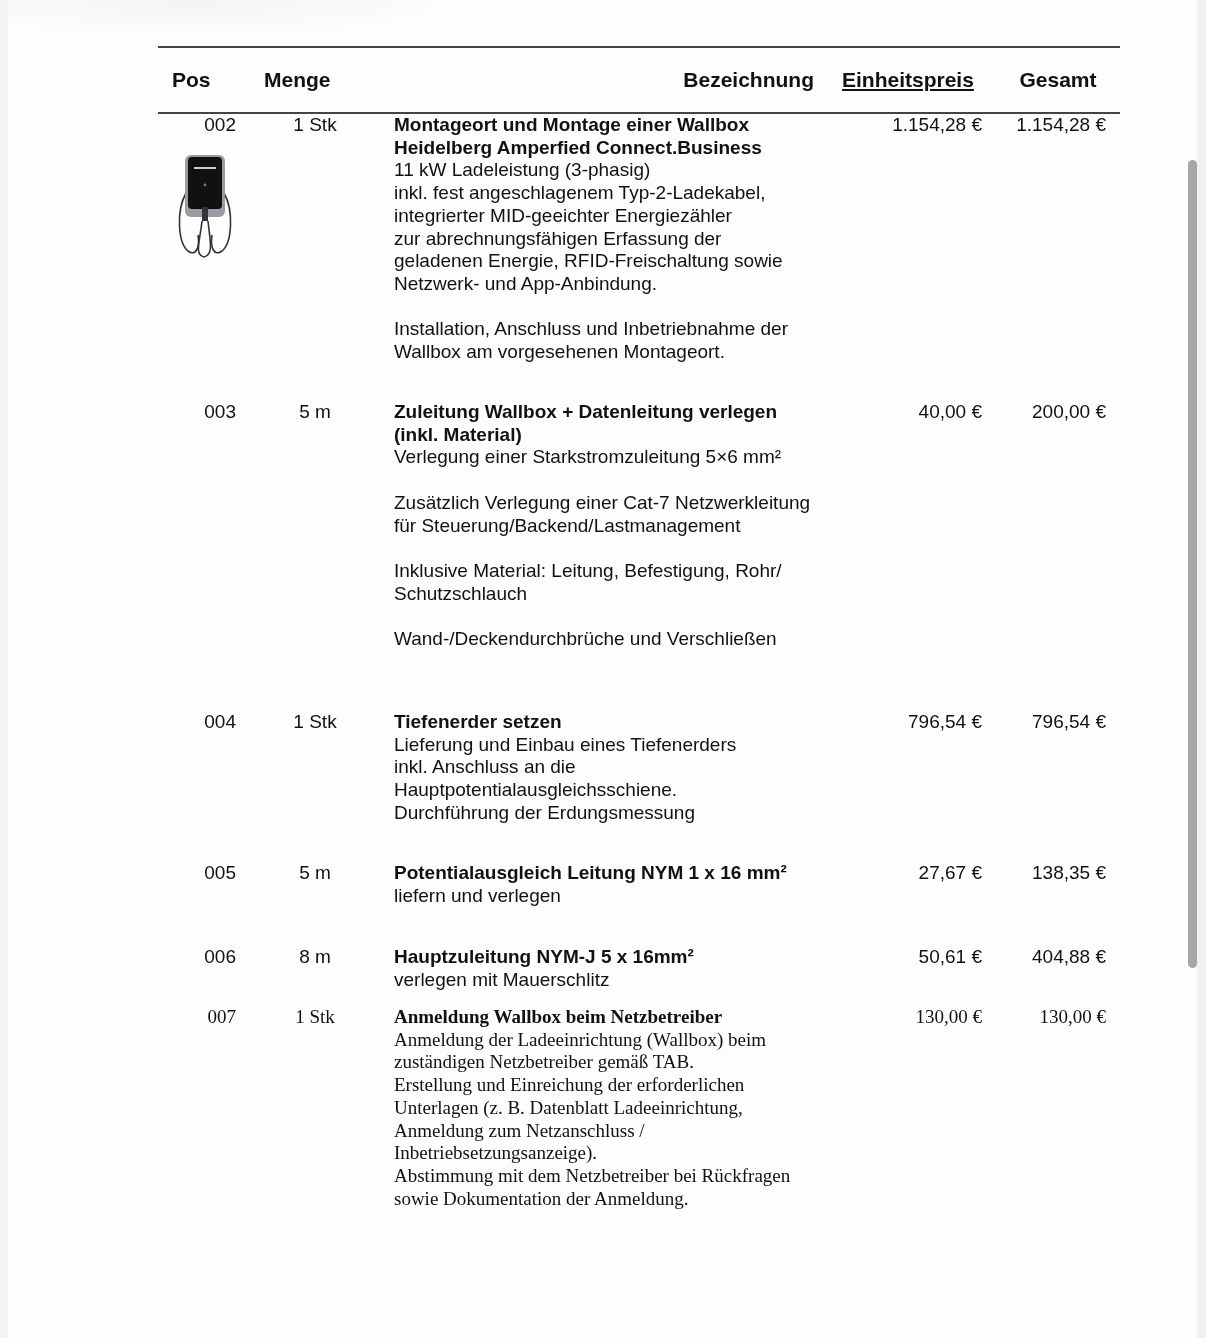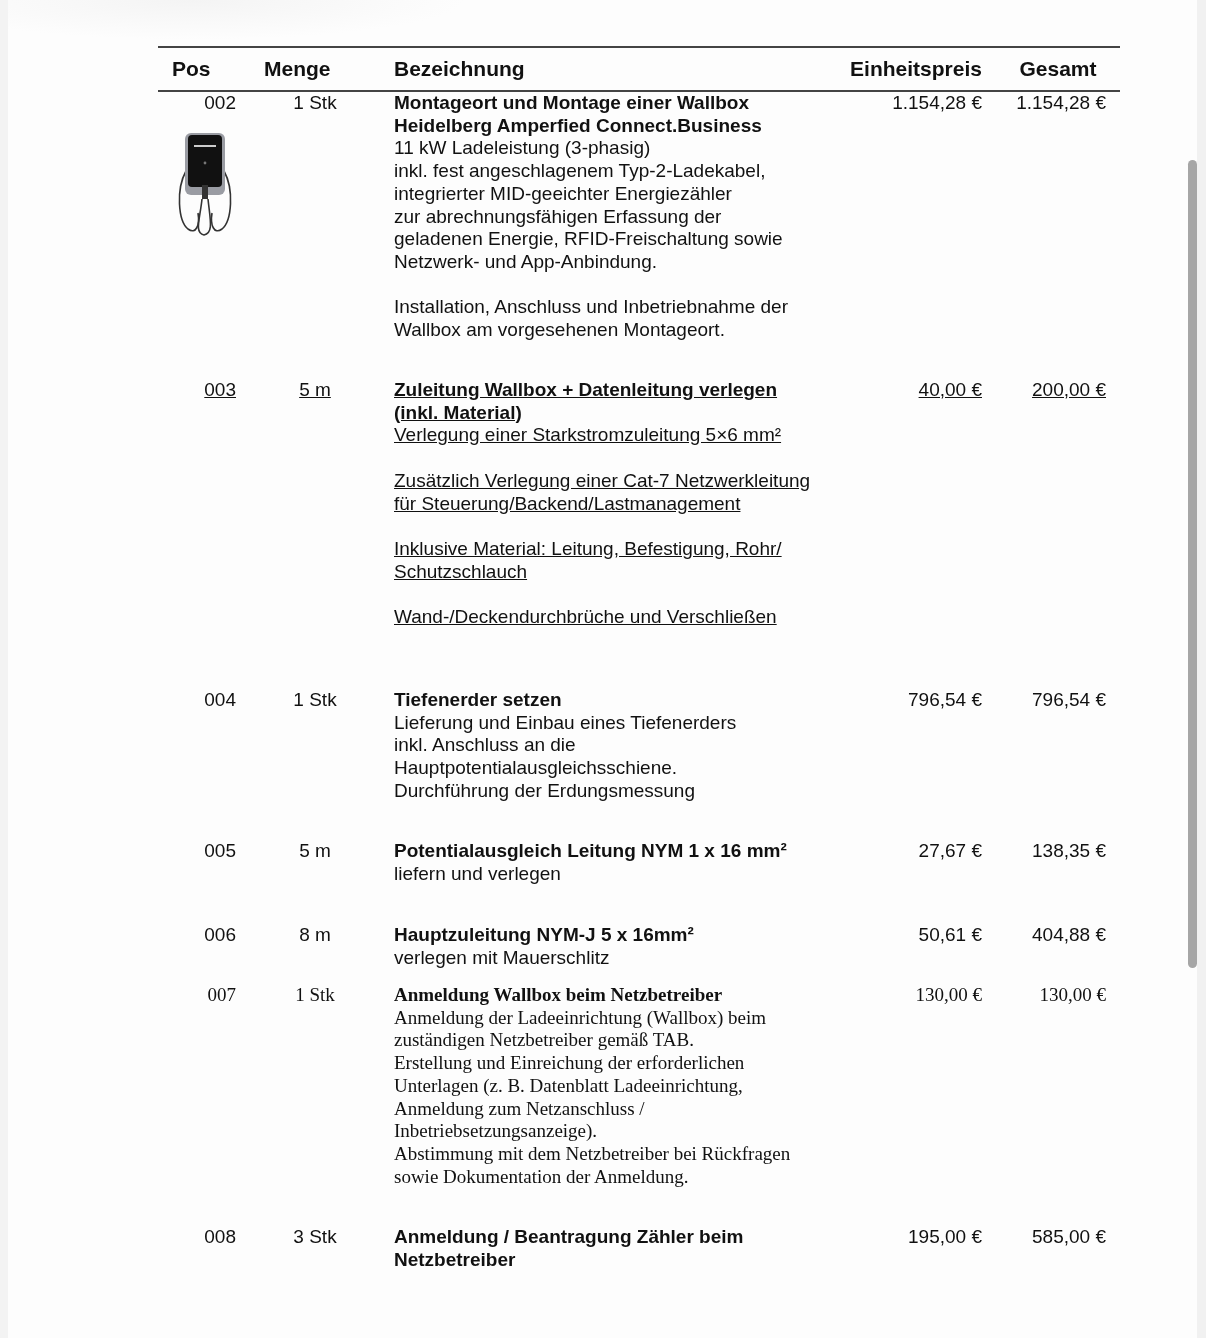--- a/index.html
+++ b/index.html
@@ -57,28 +57,28 @@
       border-collapse: collapse;
       font-size: 19px;
       line-height: 22.7px;
     }
     table.items thead th {
       border-top: 2px solid #444;
       border-bottom: 2px solid #444;
       font-weight: bold;
       font-size: 21px;
       height: 40px;
-      padding: 1px 14px;
+      padding: 12px 14px;
       vertical-align: middle;
       white-space: nowrap;
     }
     th.c-pos { text-align: left; width: 56px; }
     th.c-qty { text-align: left; width: 102px; }
-    th.c-desc { text-align: left; }
-    th.c-unit { text-align: right; width: 140px; }
+    th.c-desc { text-align: right; }
+    th.c-unit { text-align: left; width: 140px; text-decoration: underline; }
     th.c-total { text-align: center; width: 96px; }
     table.items tbody td {
       vertical-align: top;
       padding: 0 14px;
     }
     td.c-pos { text-align: right; }
     td.c-qty { text-align: center; white-space: nowrap; }
     td.c-unit, td.c-total { text-align: right; white-space: nowrap; }
     td.c-desc { padding-left: 8px; padding-right: 20px; }
     .title { font-weight: bold; }
@@ -132,21 +132,21 @@
             <span class="desc-line">inkl. fest angeschlagenem Typ-2-Ladekabel,</span>
             <span class="desc-line">integrierter MID-geeichter Energiezähler</span>
             <span class="desc-line">zur abrechnungsfähigen Erfassung der geladenen Energie, RFID-Freischaltung sowie Netzwerk- und App-Anbindung.</span>
             <span class="desc-gap"></span>
             <span class="desc-line">Installation, Anschluss und Inbetriebnahme der Wallbox am vorgesehenen Montageort.</span>
           </td>
           <td class="c-unit">1.154,28 €</td>
           <td class="c-total">1.154,28 €</td>
         </tr>
 
-        <tr style="height:310px;text-decoration:underline;">
+        <tr style="height:310px;">
           <td class="c-pos">003</td>
           <td class="c-qty">5 m</td>
           <td class="c-desc">
             <span class="desc-line title">Zuleitung Wallbox + Datenleitung verlegen (inkl. Material)</span>
             <span class="desc-line">Verlegung einer Starkstromzuleitung 5×6 mm²</span>
             <span class="desc-gap"></span>
             <span class="desc-line">Zusätzlich Verlegung einer Cat-7 Netzwerkleitung für Steuerung/Backend/Lastmanagement</span>
             <span class="desc-gap"></span>
             <span class="desc-line">Inklusive Material: Leitung, Befestigung, Rohr/ Schutzschlauch</span>
             <span class="desc-gap"></span>
@@ -197,28 +197,19 @@
           <td class="c-desc">
             <span class="desc-line title">Anmeldung Wallbox beim Netzbetreiber</span>
             <span class="desc-line">Anmeldung der Ladeeinrichtung (Wallbox) beim zuständigen Netzbetreiber gemäß TAB.</span>
             <span class="desc-line">Erstellung und Einreichung der erforderlichen Unterlagen (z. B. Datenblatt Ladeeinrichtung, Anmeldung zum Netzanschluss / Inbetriebsetzungsanzeige).</span>
             <span class="desc-line">Abstimmung mit dem Netzbetreiber bei Rückfragen sowie Dokumentation der Anmeldung.</span>
           </td>
           <td class="c-unit">130,00 €</td>
           <td class="c-total">130,00 €</td>
         </tr>
 
-        <tr style="height:60px;">
-          <td class="c-pos">008</td>
-          <td class="c-qty">3 Stk</td>
-          <td class="c-desc">
-            <span class="desc-line title">Anmeldung / Beantragung Zähler beim Netzbetreiber</span>
-          </td>
-          <td class="c-unit">195,00 €</td>
-          <td class="c-total">585,00 €</td>
-        </tr>
       </tbody>
     </table>
   </div>
 
   <div class="scroll-track"></div>
   <div class="scroll-thumb"></div>
 </div>
 
 </body></html>

